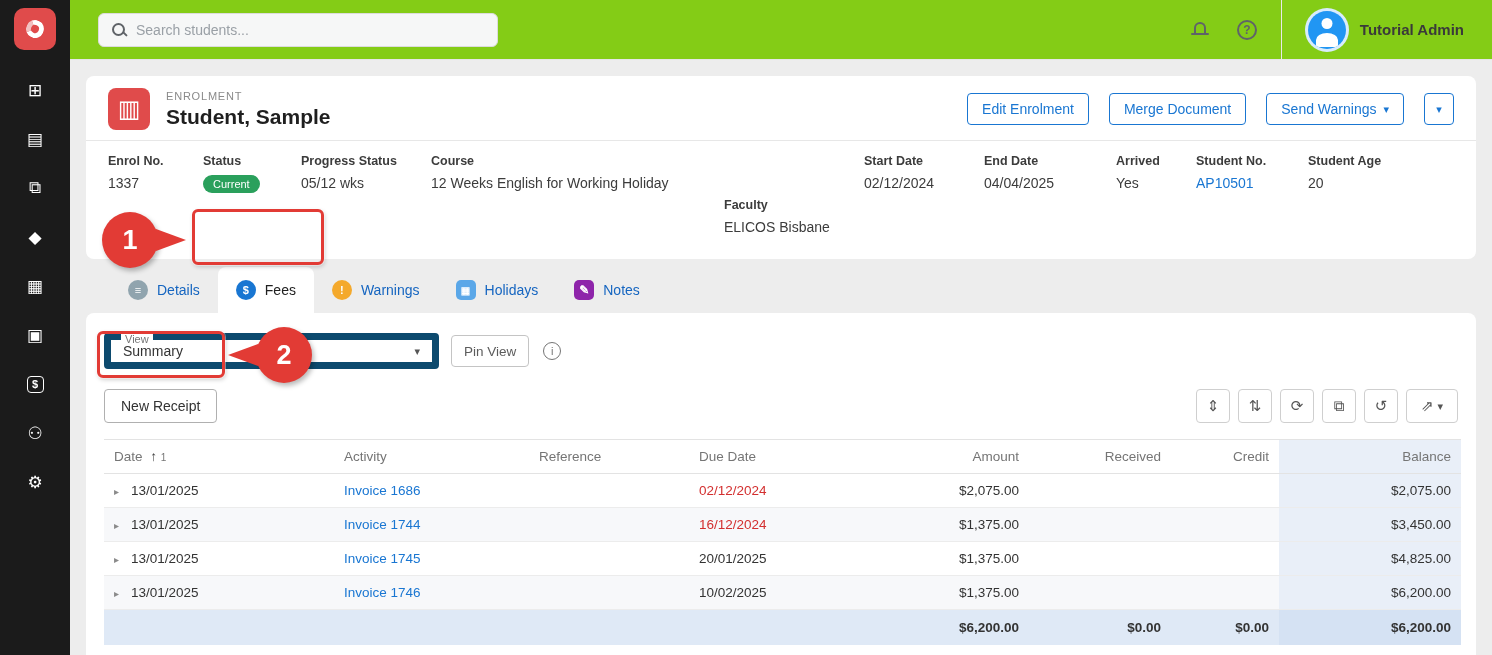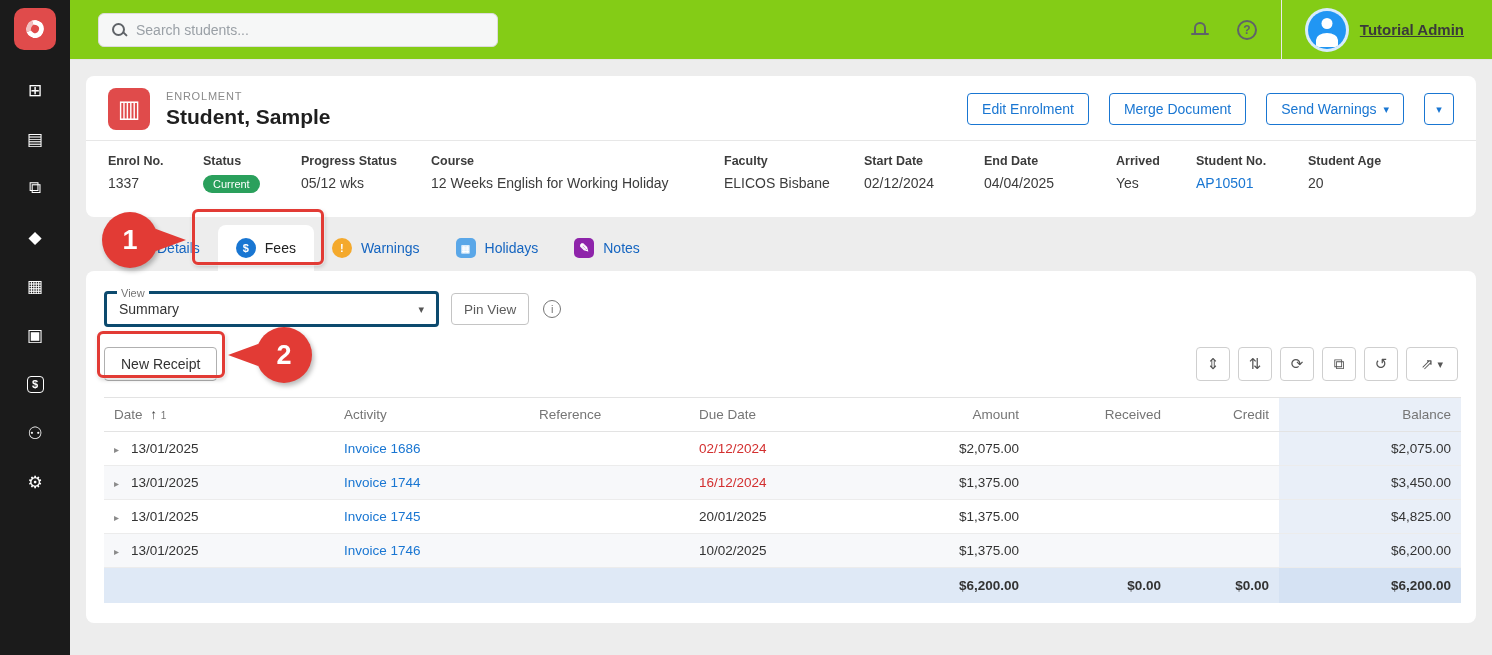--- a/index.html
+++ b/index.html
@@ -28,59 +28,59 @@
   .bell-icon { position:relative; width:18px; height:17px; }
   .bell-icon::before { content:""; position:absolute; left:3px; top:1px; width:8px; height:10px; border:2px solid #5f6368; border-bottom:none; border-radius:6px 6px 1px 1px; }
   .bell-icon::after { content:""; position:absolute; left:0; top:12px; width:18px; height:2px; background:#5f6368; border-radius:1px; }
   .help-icon { width:20px; height:20px; border:2px solid #5f6368; border-radius:50%; color:#5f6368; font-size:12px; font-weight:bold; display:flex; align-items:center; justify-content:center; }
   .tb-gap1 { width:28px; }
   .v-divider { width:1px; height:60px; background:#e9e9e9; margin:0 0 0 24px; }
   .user-chip { display:flex; align-items:center; gap:14px; padding-left:26px; cursor:pointer; }
   .avatar { width:38px; height:38px; border-radius:50%; background:#2196f3; position:relative; overflow:hidden; box-shadow:0 0 0 3px #d9ecfc; }
   .avatar::before { content:""; position:absolute; top:7px; left:50%; transform:translateX(-50%); width:11px; height:11px; background:#fff; border-radius:50%; }
   .avatar::after { content:""; position:absolute; top:22px; left:50%; transform:translateX(-50%); width:22px; height:14px; background:#fff; border-radius:50% 50% 0 0; }
-  .user-name { font-size:15px; font-weight:700; color:#3a3a3a;text-decoration:underline; }
+  .user-name { font-size:15px; font-weight:700; color:#3a3a3a; }
 
   
   .content { position:absolute; left:70px; top:60px; right:0; bottom:0; padding:16px 16px 0; }
 
   .header-card { background:#fff; border-radius:8px; }
   .hc-top { display:flex; align-items:center; padding:12px 22px 10px; }
   .enrol-tile { width:42px; height:42px; background:#e04b4b; border-radius:8px; color:#fff; font-size:24px; display:flex; align-items:center; justify-content:center; }
   .hc-titles { margin-left:16px; }
   .kicker { font-size:11px; color:#8a8a8a; letter-spacing:0.8px; }
   .page-title { font-size:21px; font-weight:700; color:#1f1f1f; margin-top:3px; }
   .hc-actions { margin-left:auto; display:flex; align-items:center; gap:20px; }
   .btn-blue { height:32px; padding:0 14px; border:1px solid #1976d2; border-radius:4px; background:#fff; color:#1976d2; font-size:14px; display:flex; align-items:center; gap:7px; cursor:pointer; font-family:"Liberation Sans", sans-serif; }
   .btn-blue.caret-only { width:30px; padding:0; justify-content:center; }
   .caret { font-size:11px; line-height:1; }
   .hc-divider { height:1px; background:#e7e7e7; }
   .hc-fields { display:flex; padding:13px 22px 24px; }
   .field { flex:0 0 auto; }
-  .f1{width:95px;} .f2{width:98px;} .f3{width:130px;} .f4{width:293px;} .f5{width:140px;} .f6{width:120px;} .f7{width:132px;} .f8{width:80px;} .f9{width:112px;} .f10{width:auto;}
+  .f1{width:95px;} .f2{width:98px;} .f3{width:130px;} .f4{width:293px;} .f5{width:140px;margin-top:44px;} .f6{width:120px;} .f7{width:132px;} .f8{width:80px;} .f9{width:112px;} .f10{width:auto;}
   .field .lbl { font-size:12.5px; font-weight:700; color:#3c3c3c; }
   .field .val { margin-top:7px; font-size:14px; color:#3c3c3c; }
   .badge-current { display:inline-block; background:#2aa05c; color:#fff; font-size:11px; padding:3px 10px; border-radius:10px; }
   .link-blue { color:#1976d2; cursor:pointer; }
 
   
   .tabs-row { display:flex; margin:8px 0 0 24px; height:46px; }
   .tab { display:flex; align-items:center; gap:9px; padding:0 18px; color:#1565c0; font-size:14px; cursor:pointer; }
   .tab.active { background:#fff; border-radius:8px 8px 0 0; color:#212121; }
   .tab-ico { width:20px; height:20px; display:flex; align-items:center; justify-content:center; color:#fff; font-size:11px; font-weight:bold; flex:0 0 20px; }
   .ico-details { border-radius:50%; background:#90a4ae; }
   .ico-fees { border-radius:50%; background:#1976d2; }
   .ico-warnings { border-radius:50%; background:#f4a92c; }
   .ico-holidays { border-radius:5px; background:#5aa7e8; font-size:10px; }
   .ico-notes { border-radius:5px; background:#8e24aa; font-size:12px; }
 
   
   .main-card { background:#fff; border-radius:8px; padding:20px 18px 18px; min-height:352px; }
   .view-row { display:flex; align-items:center; gap:12px; }
-  .select-view { position:relative; width:335px; height:36px; border:3px solid #0c4a6e; border-radius:4px; display:flex; align-items:center; padding:0 12px; cursor:pointer; background:#fff; }
+  .select-view { position:relative; width:335px; height:36px; border:7px solid #0c4a6e; border-radius:4px; display:flex; align-items:center; padding:0 12px; cursor:pointer; background:#fff; }
   .float-label { position:absolute; top:-7px; left:10px; background:#fff; padding:0 4px; font-size:11px; color:#757575; }
   .select-value { flex:1; font-size:14px; color:#333; }
   .select-caret { color:#555; font-size:11px; }
   .btn-gray { height:32px; padding:0 12px; border:1px solid #c4c4c4; border-radius:4px; background:#fff; color:#5c5c5c; font-size:13.5px; cursor:pointer; font-family:"Liberation Sans", sans-serif; }
   .info-icon { width:18px; height:18px; border-radius:50%; border:1.5px solid #757575; color:#757575; font-size:11px; display:flex; align-items:center; justify-content:center; cursor:pointer; margin-left:2px; background:#fff; }
   .receipt-row { display:flex; align-items:center; margin-top:20px; }
   .btn-new-receipt { height:34px; padding:0 16px; border:1px solid #b0b0b0; border-radius:4px; background:#fff; color:#333; font-size:14px; cursor:pointer; font-family:"Liberation Sans", sans-serif; }
   .grid-toolbar { margin-left:auto; display:flex; gap:8px; }
   .tool-btn { width:34px; height:34px; border:1px solid #cfcfcf; border-radius:4px; background:#fff; color:#555; font-size:15px; display:flex; align-items:center; justify-content:center; cursor:pointer; gap:4px; }
   .tool-btn.wide { width:52px; }

